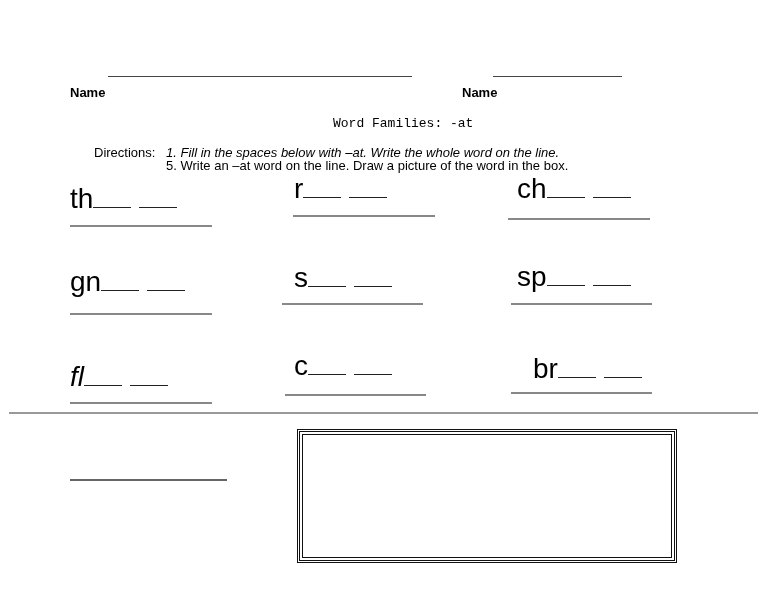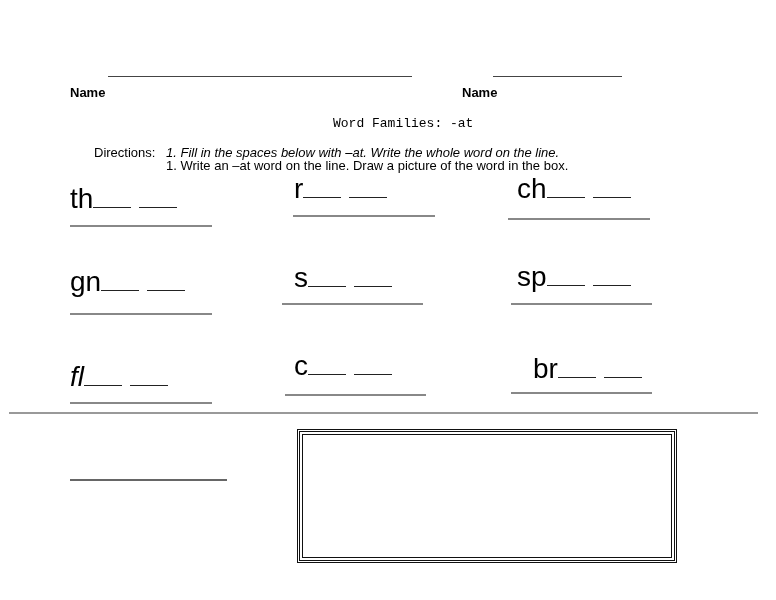--- a/index.html
+++ b/index.html
@@ -22,21 +22,21 @@
 <div class="abs label-bold" style="left:70px; top:62px;">Name</div>
 <div class="uline" style="left:108px; width:304px; top:76px;"></div>
 
 <div class="abs label-bold" style="left:462px; top:62px;">Name</div>
 <div class="uline" style="left:493px; width:129px; top:76px;"></div>
 
 <div class="abs title" style="left:333px; top:93px;font-family:Liberation Mono, monospace;">Word Families: -at</div>
 
 <div class="abs dir" style="left:70px; top:123px;">Directions:</div>
 <div class="abs dir" style="left:142px; top:123px;font-style:italic;">1. Fill in the spaces below with –at. Write the whole word on the line.</div>
-<div class="abs dir" style="left:142px; top:136px;">1. Write an –at word on the line. Draw a picture of the word in the box.</div>
+<div class="abs dir" style="left:142px; top:136px;">5. Write an –at word on the line. Draw a picture of the word in the box.</div>
 
 <div class="abs stem" style="left:70px; top:164px;">
   <span>th</span><span class="blank"></span><span class="blank"></span>
 </div>
 <div class="answer-line" style="left:70px; width:142px; top:225px;"></div>
 
 <div class="abs stem" style="left:70px; top:247px;">
   <span>gn</span><span class="blank"></span><span class="blank"></span>
 </div>
 <div class="answer-line" style="left:70px; width:142px; top:313px;"></div>

